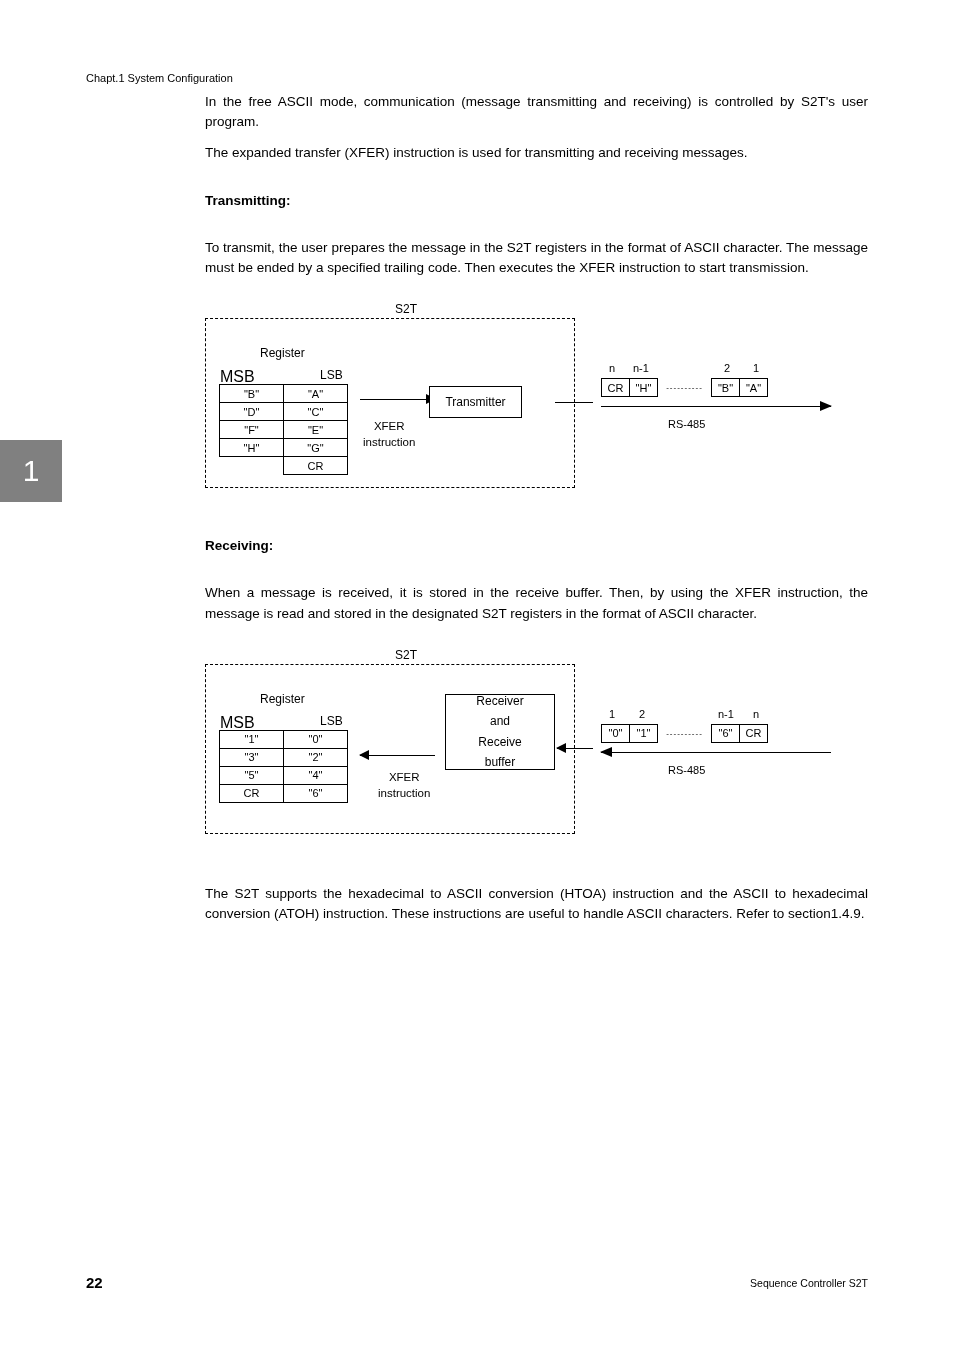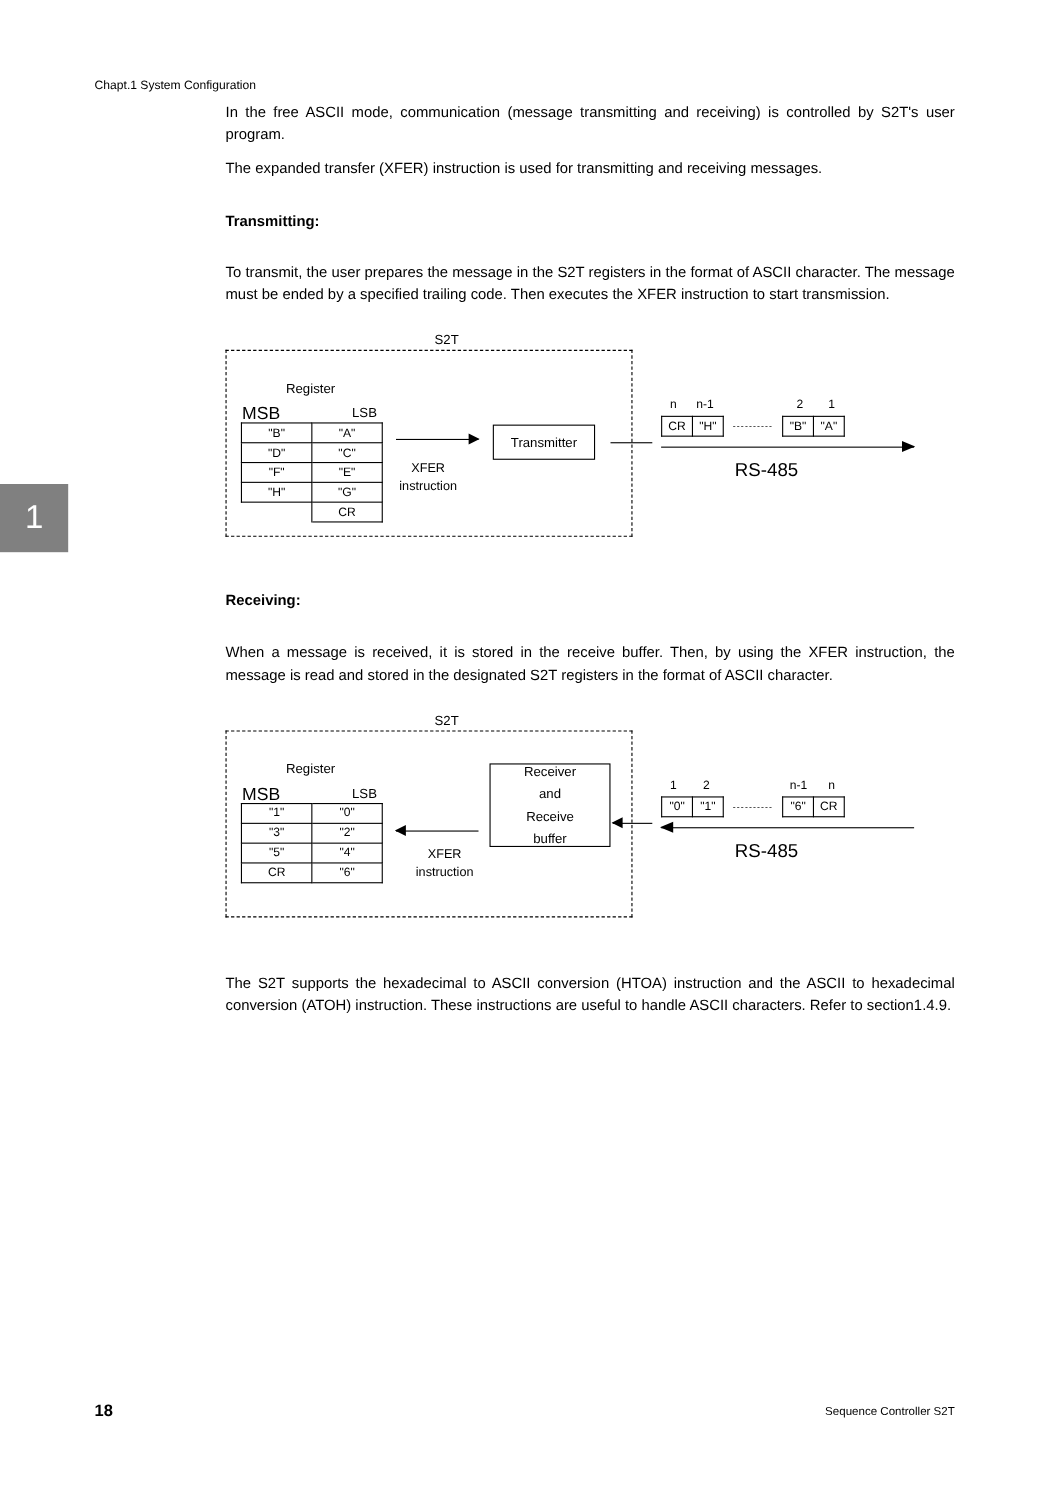--- a/index.html
+++ b/index.html
@@ -157,21 +157,21 @@
     text-align: center;
     padding: 0;
   }
   .stream-table .dots { border: none; font-size: 8px; letter-spacing: 1px; width: 54px; }
   .stream-index {
     position: absolute;
     font-size: 11px;
   }
   .rs485-label {
     position: absolute;
-    font-size: 17px;
+    font-size: 11px;
   }
   .long-arrow {
     position: absolute;
     height: 1px;
     background: #000;
   }
   .long-arrow::after {
     content: "";
     position: absolute;
     right: -1px;
@@ -249,21 +249,21 @@
       <tr>
             <td class="nb-left nb-bottom"></td>
             <td>CR</td>
           </tr>
     </tbody>
       </table>
     <div class="arrow-r" style="top:101px; left:155px; width:75px;"></div>
     <div class="xfer-label" style="top:120px; left:158px;">
       <span>XFER</span><br><span>instruction</span>
     </div>
-    <div class="mid-box" style="top:88px; left:243px; width:93px; height:32px;">Transmitter</div>
+    <div class="mid-box" style="top:88px; left:224px; width:93px; height:32px;">Transmitter</div>
     <div style="position:absolute; top:104px; left:350px; width:38px; height:1px; background:#000;"></div>
 
     <div class="stream-index" style="top:64px; left:404px;">n</div>
     <div class="stream-index" style="top:64px; left:428px;">n-1</div>
     <div class="stream-index" style="top:64px; left:519px;">2</div>
     <div class="stream-index" style="top:64px; left:548px;">1</div>
     <table class="stream-table" style="top:80px; left:396px;">
       <tbody>
           <tr>
         <td>CR</td>
@@ -333,14 +333,14 @@
     </tbody>
       </table>
     <div class="long-arrow-l" style="top:108px; left:396px; width:230px;"></div>
     <div class="rs485-label" style="top:120px; left:463px;">RS-485</div>
   </div>
 
   <p class="para" style="margin-top:30px;">The S2T supports the hexadecimal to ASCII conversion (HTOA) instruction and the ASCII to hexadecimal conversion (ATOH) instruction. These instructions are useful to handle ASCII characters. Refer to section1.4.9.</p>
 
 </div>
 
-<div class="page-number">18</div>
+<div class="page-number">22</div>
 <div class="footer-text">Sequence Controller S2T</div>
 
 </body></html>

